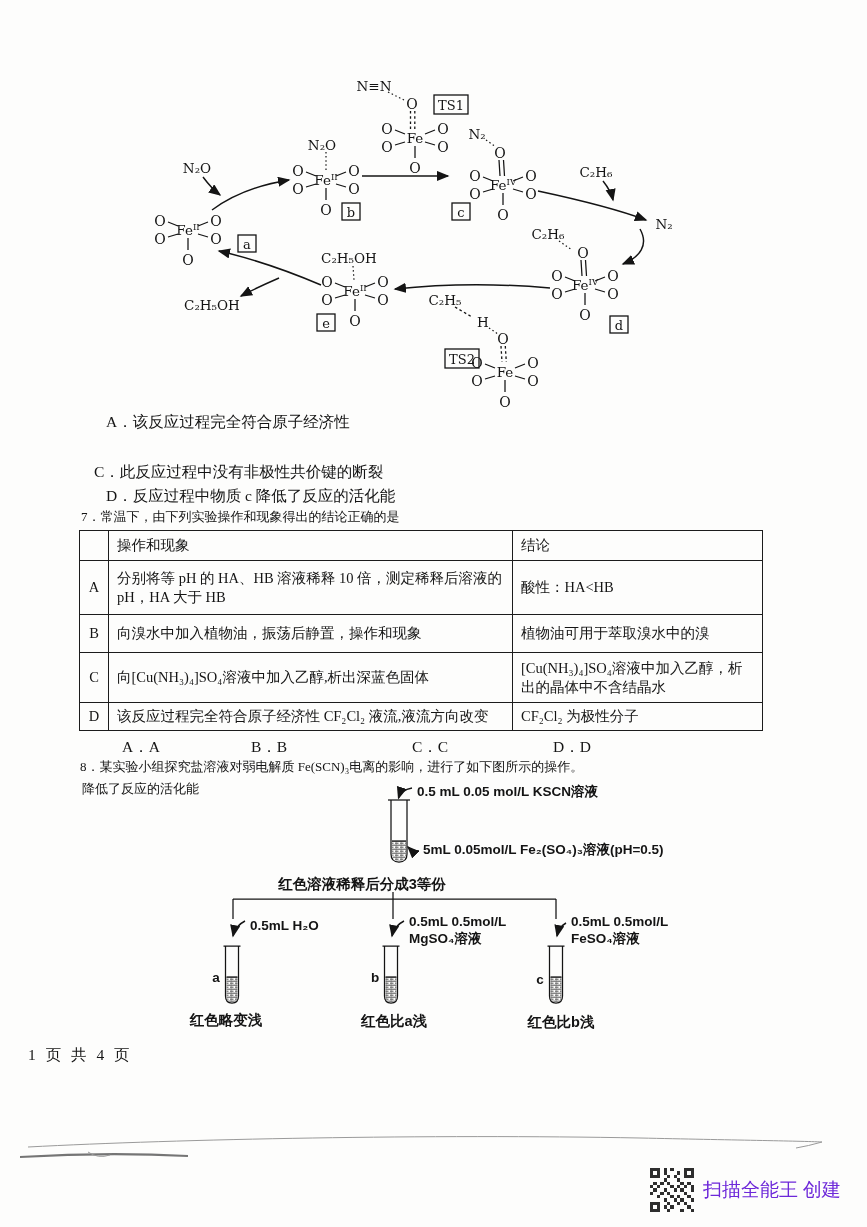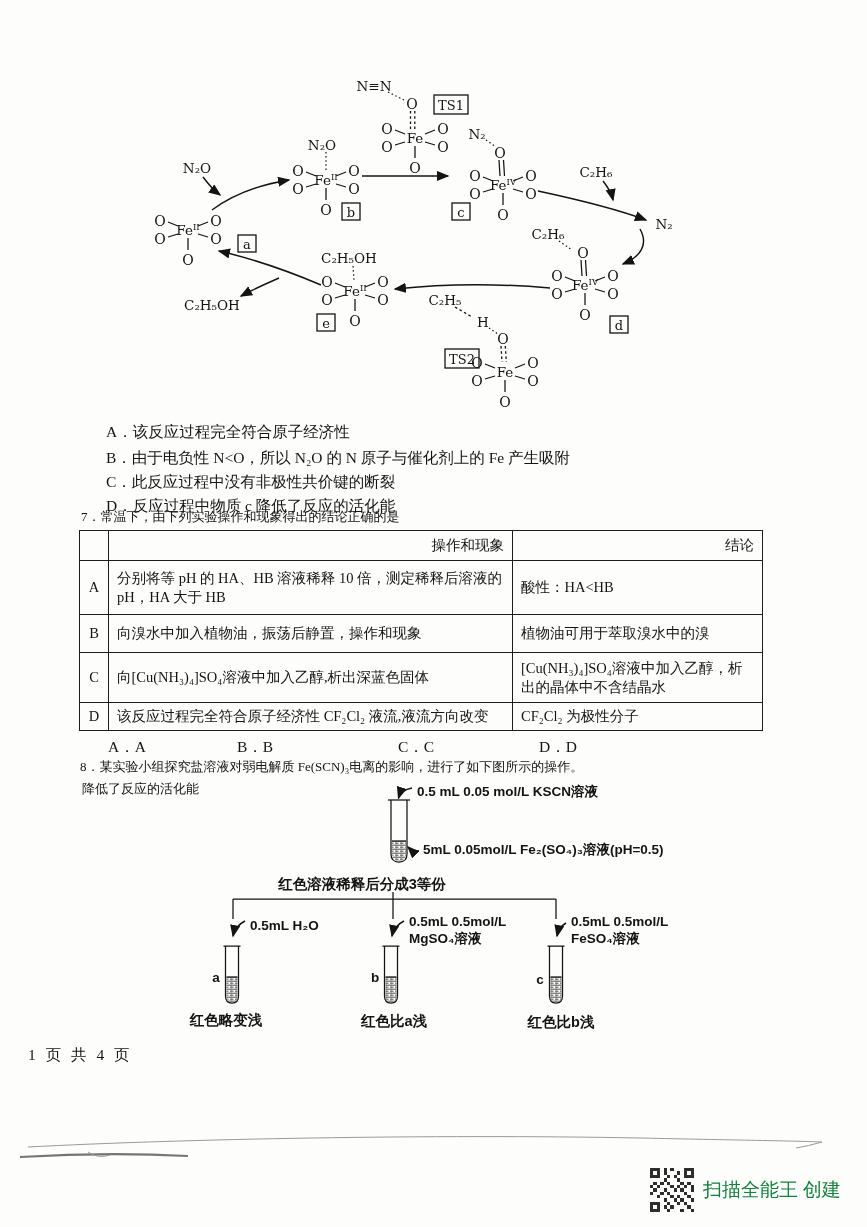--- a/index.html
+++ b/index.html
@@ -2,27 +2,27 @@
 <html><head>
 <meta charset="utf-8">
 <style>
   html,body { margin:0; padding:0; background:#e8e8e8; }
   .page {
     position:relative; width:867px; height:1227px; margin:0 auto;
     background:#fdfdfc; overflow:hidden; color:#141414;
     font-family:"Liberation Serif","DejaVu Serif",serif;
   }
   .abs { position:absolute; }
-  .opt { font-size:15.5px; white-space:nowrap;margin-top:10px; }
+  .opt { font-size:15.5px; white-space:nowrap; }
   .stem { font-size:13px; white-space:nowrap; }
   
   table.qtable { border-collapse:collapse; table-layout:fixed; width:683px; }
   table.qtable td { border:1.6px solid #1c1c1c; font-size:14.5px; padding:3px 8px; vertical-align:middle; }
   td.rowlabel { text-align:center; font-size:15px; padding:3px 2px; }
-  td.hdr { text-align:right; font-size:15px; }
+  td.hdr { text-align:left; font-size:15px; }
   .answers span { position:absolute; font-size:15.5px; white-space:nowrap; }
   .footer { font-size:15.5px; letter-spacing:3px; white-space:nowrap;font-family:Liberation Serif, serif; }
   
   svg text { font-family:"DejaVu Serif","Liberation Serif",serif; fill:#141414;
              dominant-baseline:central; text-anchor:middle; }
   svg text.atom { font-size:14px; }
   svg text.fe   { font-size:13.5px; }
   svg text.spec { font-size:13.5px; }
   svg text.boxlbl { font-size:13px; }
   svg text.cn  { font-family:"Liberation Sans","DejaVu Sans",sans-serif;
@@ -31,21 +31,21 @@
                    font-weight:700; font-size:14.5px; }
   svg text.ts { text-anchor:start; }
   svg .bond   { stroke:#141414; stroke-width:1.25; fill:none; }
   svg .dotted { stroke:#141414; stroke-width:1.2; fill:none; stroke-dasharray:1.5 2.6; }
   svg .dashedd{ stroke:#141414; stroke-width:1.3; fill:none; stroke-dasharray:2.6 2.6; }
   svg .arrow  { stroke:#141414; stroke-width:1.45; fill:none; }
   svg .boxr   { stroke:#141414; stroke-width:1.3; fill:none; }
   svg .faint  { stroke:#9a9a9a; stroke-width:1; fill:none; }
   svg .faint2 { stroke:#757575; stroke-width:2.2; fill:none; }
   .watermark { display:flex; align-items:center; gap:9px; }
-  .watermark .wmtext { font-size:19px; color:#15803d; white-space:nowrap; }
+  .watermark .wmtext { font-size:19px; color:#6d28d9; white-space:nowrap; }
 </style>
 </head>
 <body>
 
 <div class="page">
 
   <svg class="abs" style="left:0;top:0" width="867" height="470" viewBox="0 0 867 470">
     <defs>
       <marker id="ah" markerWidth="9.5" markerHeight="8" refX="7.6" refY="3.5" orient="auto">
         <path d="M0,0 L8.6,3.5 L0,7 Z" fill="#141414"></path>
@@ -176,22 +176,21 @@
     </g>
 
     <path class="arrow" d="M321 285 Q267 262 219 251" marker-end="url(#ah)"></path>
     <g>
       <path class="arrow" d="M279 278 Q256 288 241 296" marker-end="url(#ah)"></path>
       <text class="spec" x="212" y="305">C₂H₅OH</text>
     </g>
   </svg>
 
   <div class="abs opt" style="left:106px;top:412px">A．该反应过程完全符合原子经济性</div>
-  <div class="abs opt" style="left:106px;top:438px">B．由于电负性 N&lt;O，所以 N₂O 的 N 原子与催化剂上的 Fe 产生吸附</div>
-  <div class="abs opt" style="left:106px;top:462px">C．此反应过程中没有非极性共价键的断裂</div>
+  <div class="abs opt" style="left:94px;top:462px">C．此反应过程中没有非极性共价键的断裂</div>
   <div class="abs opt" style="left:106px;top:486px">D．反应过程中物质 c 降低了反应的活化能</div>
 
   <div class="abs stem" style="left:81px;top:508px">7．常温下，由下列实验操作和现象得出的结论正确的是</div>
 
   <table class="abs qtable" style="left:79px;top:530px">
     <colgroup>
         <col style="width:29px">
         <col style="width:404px">
         <col style="width:250px">
       </colgroup>
@@ -217,21 +216,21 @@
       <td>[Cu(NH₃)₄]SO₄溶液中加入乙醇，析出的晶体中不含结晶水</td>
     </tr>
     <tr style="height:28px">
       <td class="rowlabel">D</td>
       <td>该反应过程完全符合原子经济性 CF₂Cl₂ 液流,液流方向改变</td>
       <td>CF₂Cl₂ 为极性分子</td>
     </tr>
   </tbody>
     </table>
 
-  <div class="abs answers" style="left:0;top:737px;width:752px;height:20px">
+  <div class="abs answers" style="left:14px;top:737px;width:752px;height:20px">
     <span style="left:108px">A．A</span>
     <span style="left:237px">B．B</span>
     <span style="left:398px">C．C</span>
     <span style="left:539px">D．D</span>
   </div>
 
   <div class="abs stem" style="left:80px;top:758px">8．某实验小组探究盐溶液对弱电解质 Fe(SCN)₃电离的影响，进行了如下图所示的操作。</div>
   <div class="abs stem" style="left:82px;top:780px">降低了反应的活化能</div>
 
   <svg class="abs" style="left:0;top:770px" width="867" height="280" viewBox="0 770 867 280">

